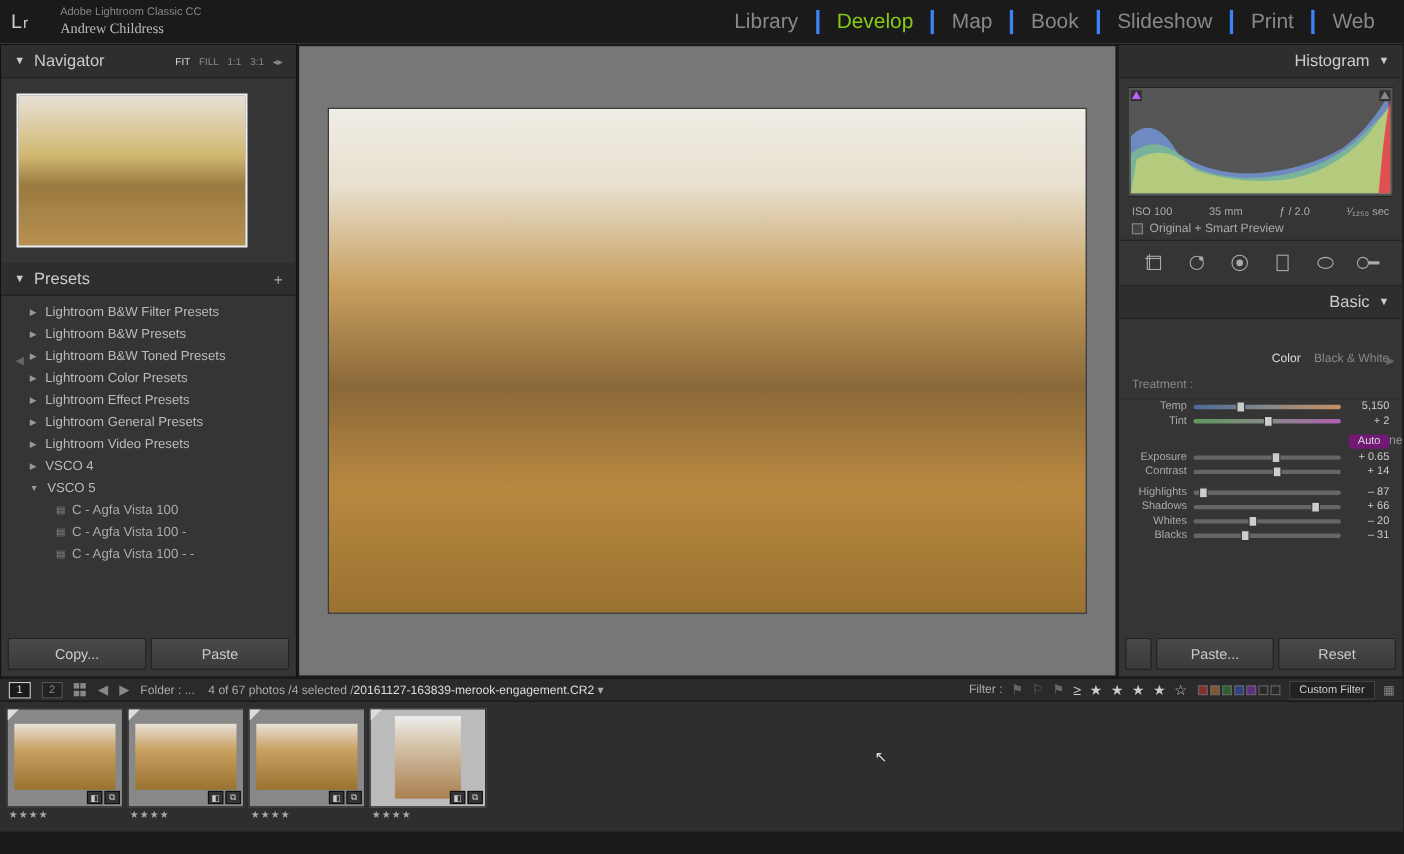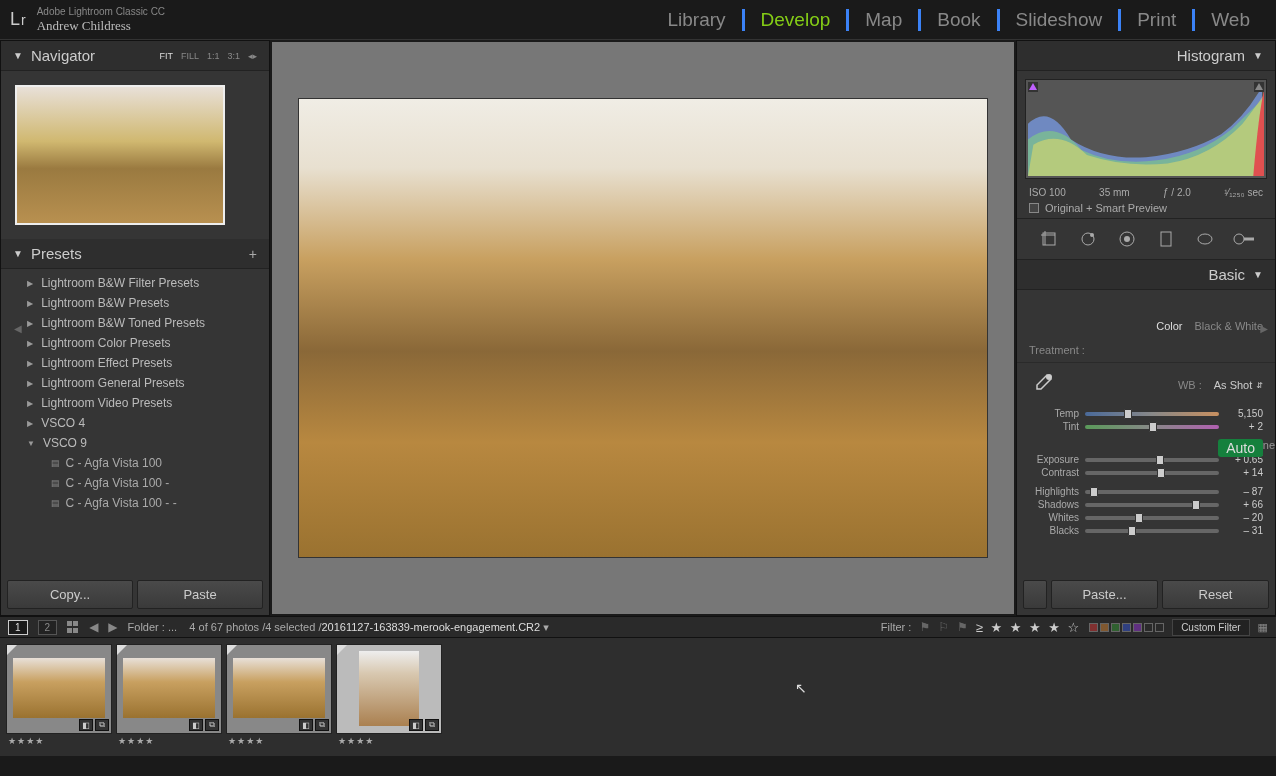--- a/index.html
+++ b/index.html
@@ -1,20 +1,20 @@
 <!DOCTYPE html>
 <html><head>
 <meta charset="utf-8">
 <style>
 * { margin: 0; padding: 0; box-sizing: border-box; font-family: 'Segoe UI', Arial, sans-serif; }
 body { background: #1a1a1a; color: #aaa; font-size: 11px; width: 1276px; height: 776px; overflow: hidden; }
 
 
 .top-bar { height: 40px; background: #1a1a1a; display: flex; align-items: center; padding: 0 10px; border-bottom: 1px solid #333; }
-.logo { font-family: Georgia, serif; font-size: 18px; color: #ccc; margin-right: 10px; font-weight: 300; letter-spacing: 1px; }
+.logo { font-family: Georgia, serif; font-size: 18px; color: #ccc; margin-right: 28px; font-weight: 300; letter-spacing: 1px; }
 .logo .lr-r { font-size: 14px; }
 .app-info { display: flex; flex-direction: column; line-height: 1.2; }
 .app-name { font-size: 10px; color: #888; }
 .user-name { font-size: 13px; color: #bbb; font-family: Georgia, serif; }
 .nav-modules { margin-left: auto; display: flex; gap: 0; font-family: Georgia, serif; font-size: 19px; color: #888; }
 .nav-modules span { padding: 0 16px; border-right: 3px solid #3b82f6; cursor: pointer; }
 .nav-modules span:last-child { border-right: none; }
 .nav-modules span.active { color: #84cc16; }
 
 
@@ -87,21 +87,21 @@
 
 .slider-row { display: flex; align-items: center; padding: 1px 12px; gap: 6px; }
 .slider-row .sl-label { width: 50px; text-align: right; color: #aaa; font-size: 10px; }
 .slider-row .sl-track { flex: 1; height: 4px; background: linear-gradient(90deg, #4a6a9a, #888, #c89060); position: relative; border-radius: 2px; }
 .slider-row .sl-track.tint { background: linear-gradient(90deg, #5a9a5a, #888, #b060b0); }
 .slider-row .sl-track.plain { background: #666; }
 .slider-row .sl-handle { position: absolute; width: 8px; height: 10px; background: #ccc; border: 1px solid #333; top: -3px; transform: translateX(-50%); border-radius: 1px; }
 .slider-row .sl-val { width: 38px; text-align: right; color: #ccc; font-size: 10px; }
 
 .section-label { text-align: right; color: #999; font-size: 11px; padding: 6px 0 2px; position: relative; }
-.section-label .auto { position: absolute; right: 12px; background: #15803d; padding: 1px 8px; border-radius: 3px; font-size: 14px; color: #ddd; cursor: pointer; }
+.section-label .auto { position: absolute; right: 12px; background: #701a75; padding: 1px 8px; border-radius: 3px; font-size: 10px; color: #ddd; cursor: pointer; }
 
 .right-buttons { display: flex; gap: 4px; padding: 6px; margin-top: auto; }
 .right-buttons .sw { width: 24px; background: linear-gradient(#4a4a4a,#3a3a3a); border: 1px solid #222; border-radius: 2px; }
 .right-buttons button { flex: 1; background: linear-gradient(#4a4a4a, #3a3a3a); border: 1px solid #222; color: #ccc; padding: 6px; font-size: 13px; cursor: pointer; border-radius: 2px; }
 
 
 .info-bar { height: 22px; background: #2a2a2a; border-top: 1px solid #111; border-bottom: 1px solid #111; display: flex; align-items: center; padding: 0 8px; gap: 10px; font-size: 11px; color: #aaa; }
 .info-bar .screen-btn { background: #222; border: 1px solid #555; padding: 1px 6px; color: #888; cursor: pointer; font-size: 10px; }
 .info-bar .screen-btn.active { border: 1px solid #ccc; background: #1a1a1a; color: #ddd; }
 .info-bar .grid-icon { display: flex; flex-wrap: wrap; width: 12px; height: 12px; gap: 1px; }
@@ -199,21 +199,21 @@
       <div class="preset-folder">
           <span class="arrow">▶</span>
           <span>Lightroom Video Presets</span>
         </div>
       <div class="preset-folder">
           <span class="arrow">▶</span>
           <span>VSCO 4</span>
         </div>
       <div class="preset-folder">
           <span class="arrow">▼</span>
-          <span>VSCO 9</span>
+          <span>VSCO 5</span>
         </div>
       <div class="preset-item">
           <span class="icon">▤</span>
           <span>C - Agfa Vista 100</span>
         </div>
       <div class="preset-item">
           <span class="icon">▤</span>
           <span>C - Agfa Vista 100 -</span>
         </div>
       <div class="preset-item">
@@ -304,33 +304,20 @@
     </div>
 
     <div class="treatment-row">
       <span class="label">Treatment :</span>
       <div class="opts">
         <span class="active">Color</span>
         <span>Black &amp; White</span>
       </div>
     </div>
 
-    <div class="wb-row">
-      <span class="eyedrop">
-        <svg width="26" height="26" viewBox="0 0 26 26">
-            <path d="M18 4 L22 8 L12 18 L8 18 L8 14 Z" stroke="#ccc" fill="none" stroke-width="1.5"></path>
-            <circle cx="20" cy="6" r="3" fill="#ccc"></circle>
-          </svg>
-      </span>
-      <span class="wb-label">WB :</span>
-      <span class="wb-val">
-          <span>As Shot</span>
-          <span class="chev">⇵</span>
-        </span>
-    </div>
 
     <div class="slider-row">
       <span class="sl-label">Temp</span>
       <div class="sl-track">
           <div class="sl-handle" style="left:32%"></div>
         </div>
       <span class="sl-val">5,150</span>
     </div>
     <div class="slider-row">
       <span class="sl-label">Tint</span>

